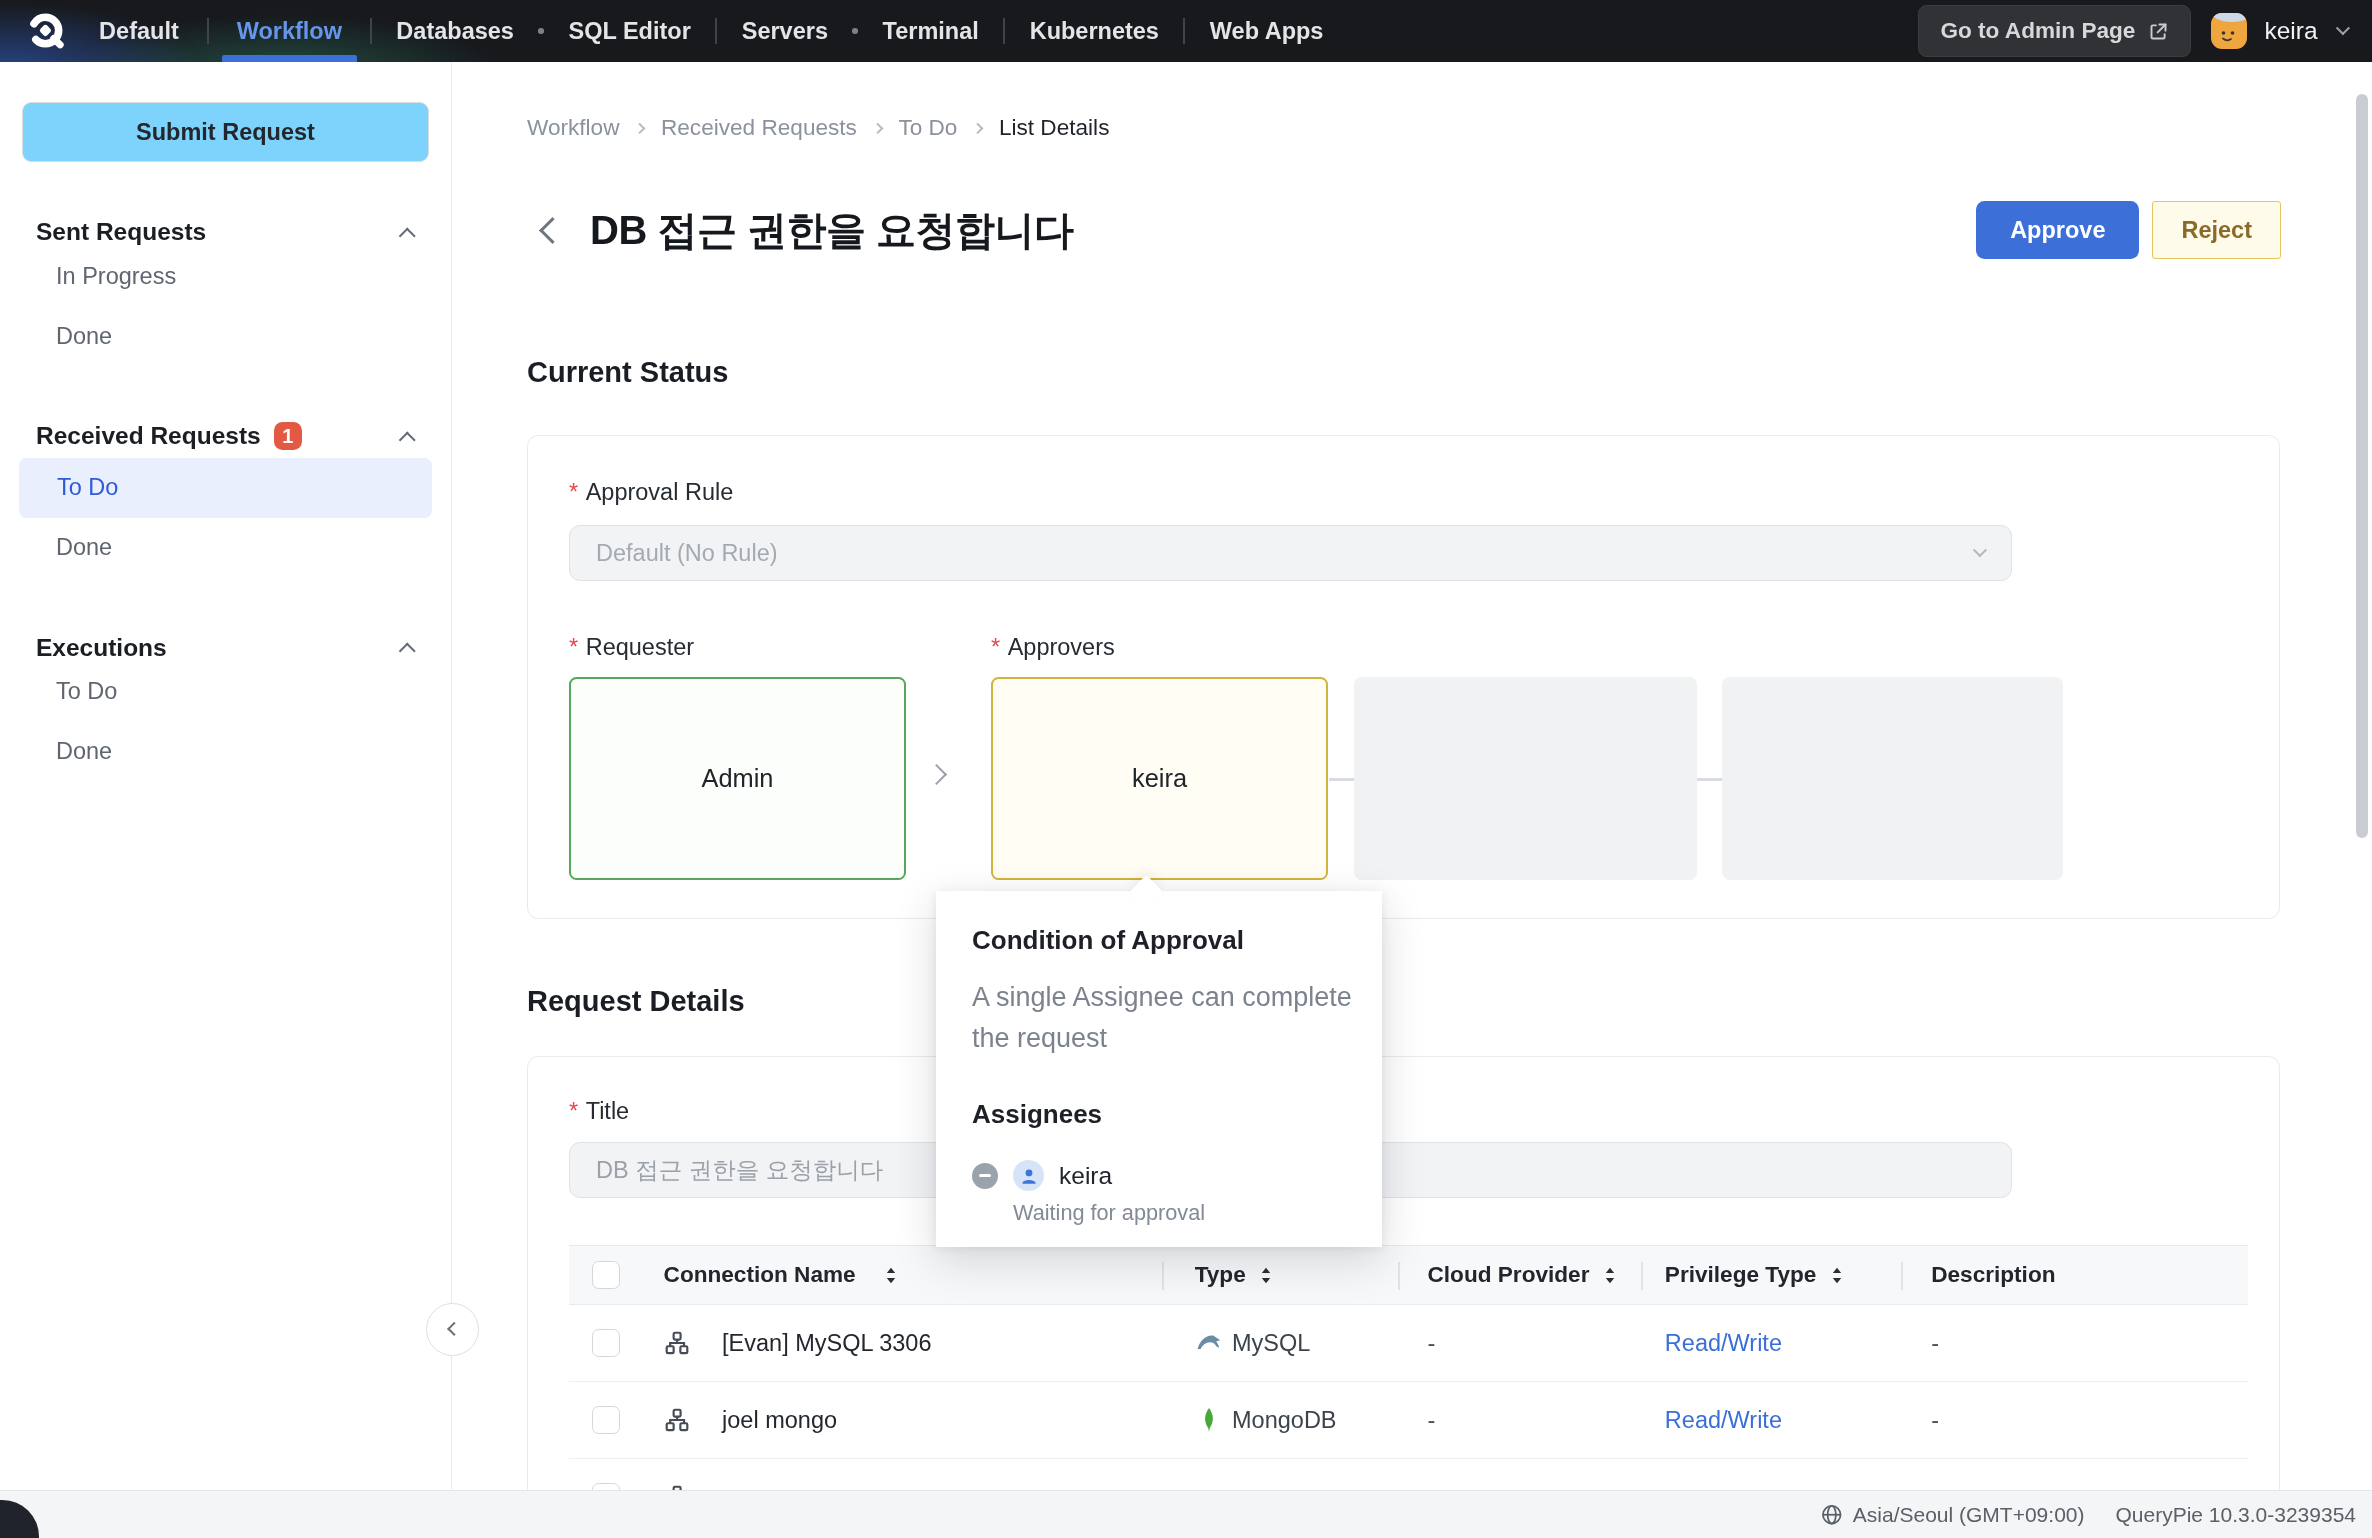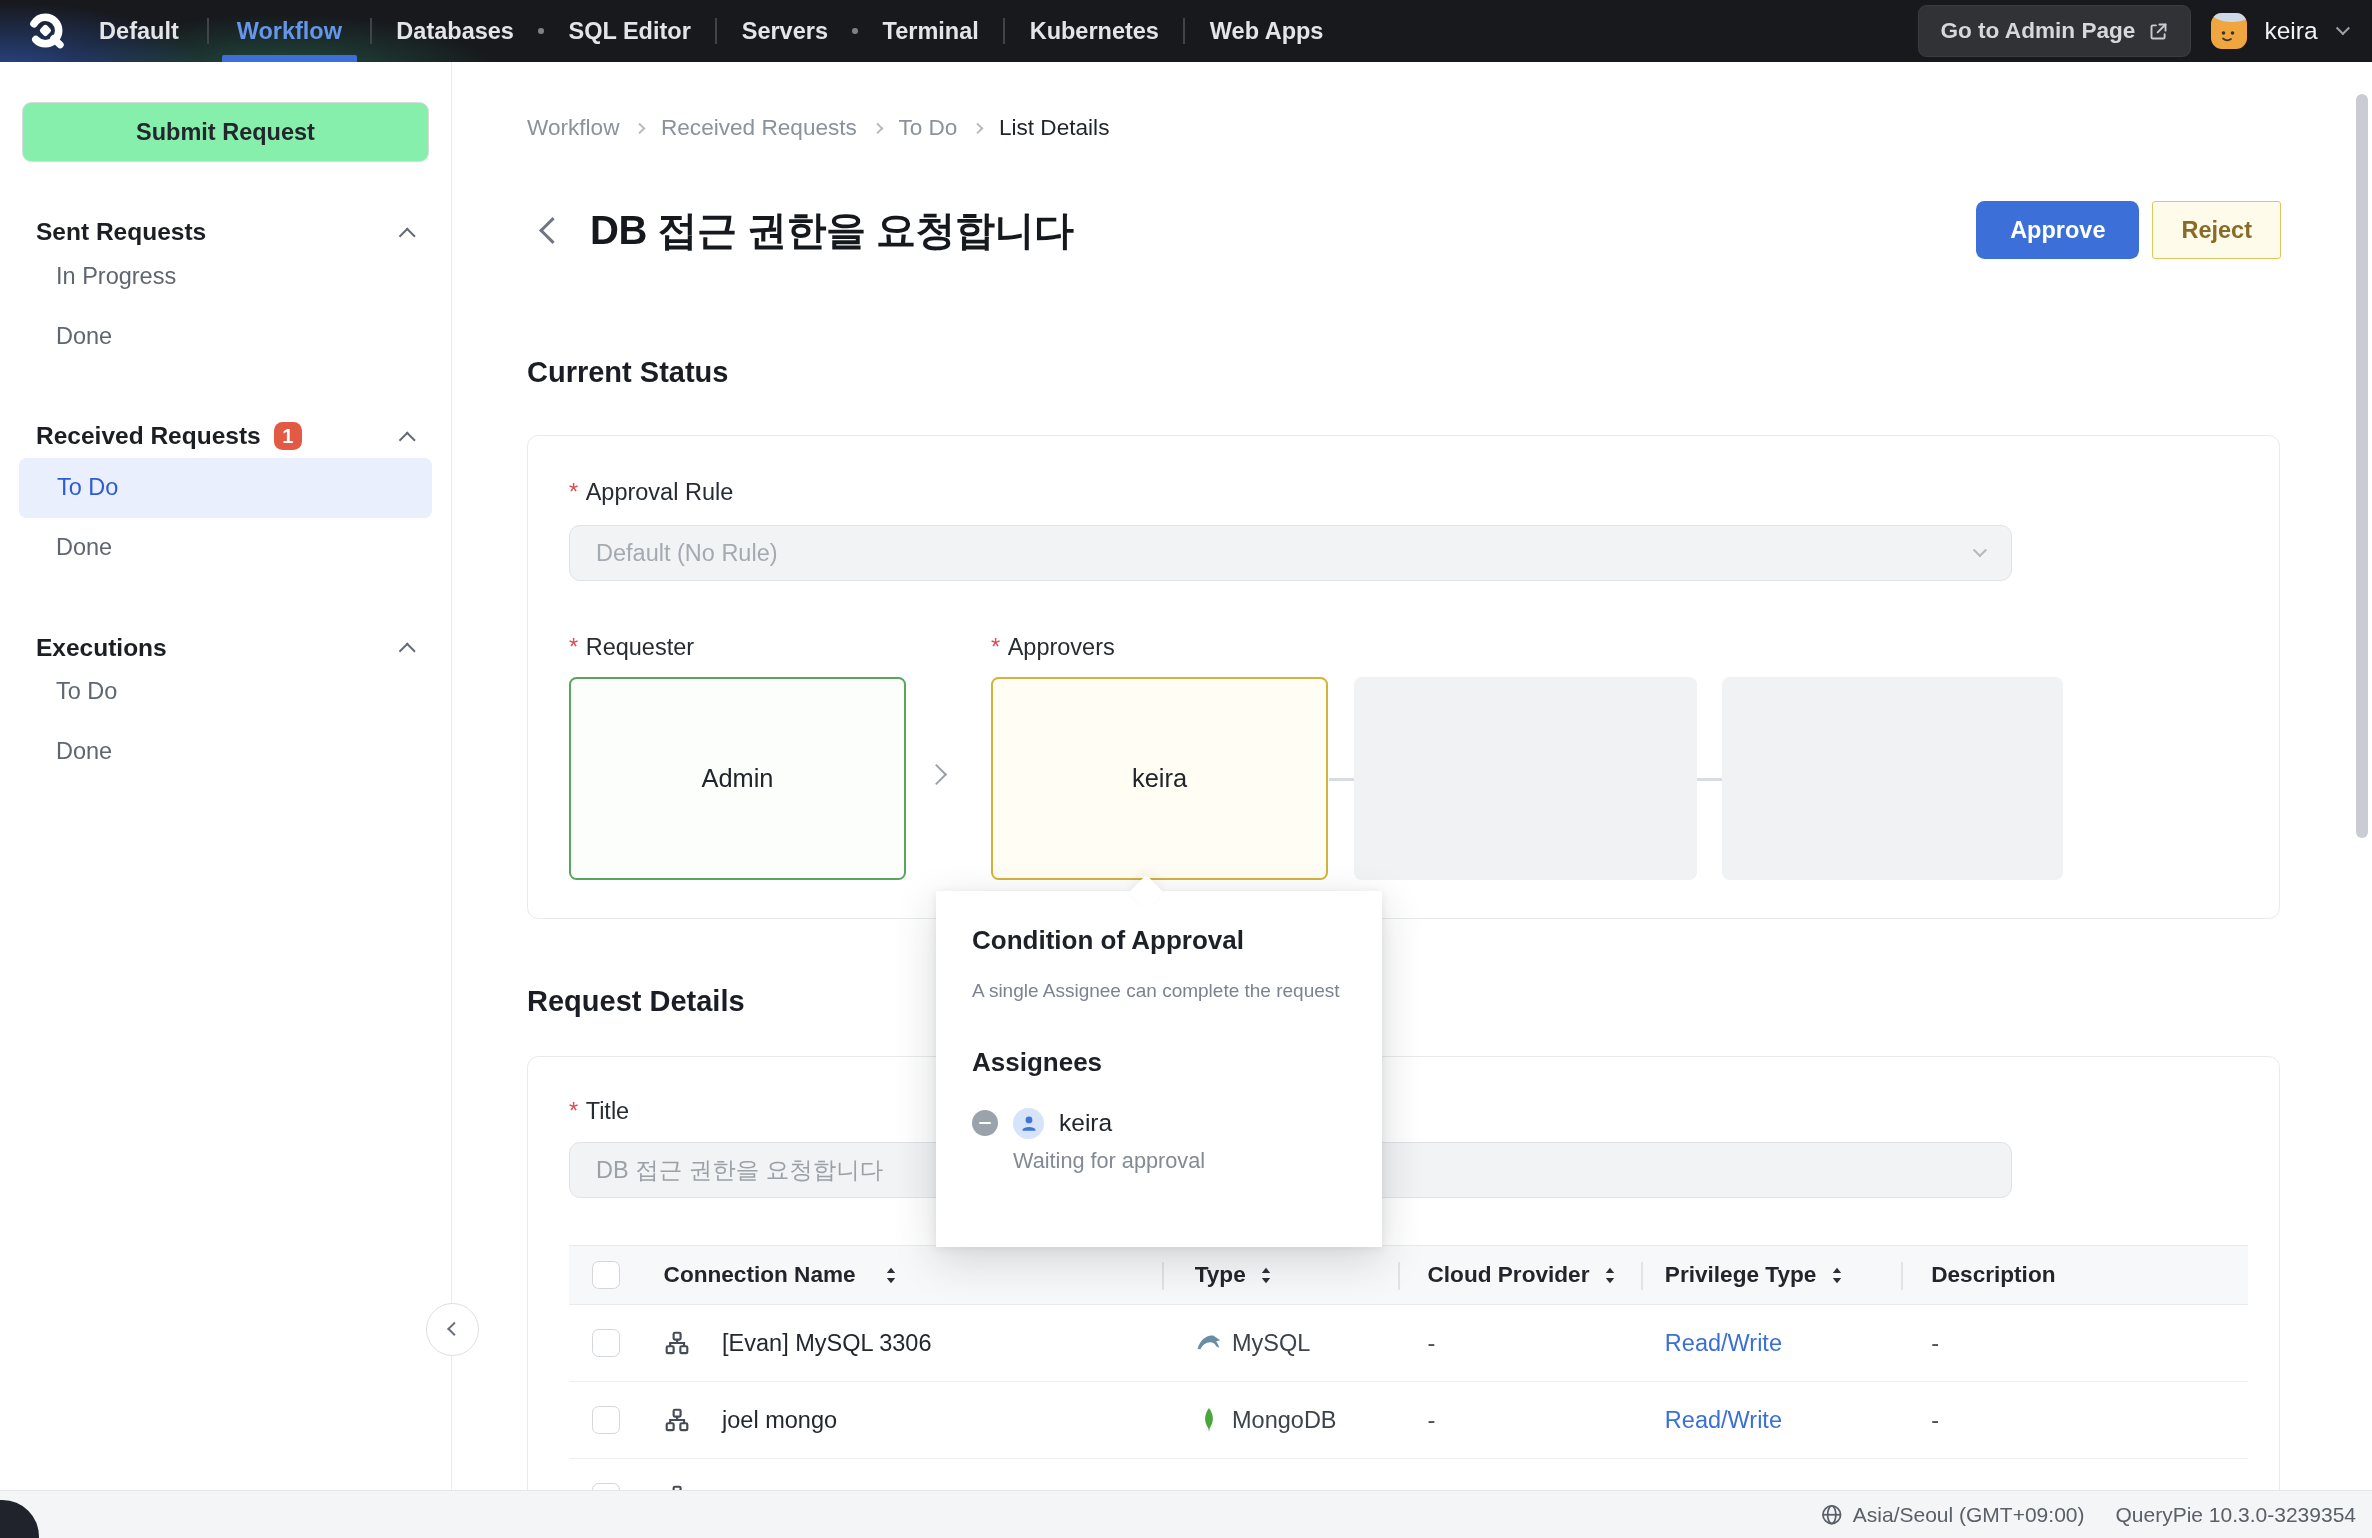--- a/index.html
+++ b/index.html
@@ -27,21 +27,21 @@
   .nav-div { width:1.9px; height:26px; background:#404348; }
   .nav-dot { width:5.6px; height:5.6px; border-radius:50%; background:#7c8187; }
   .nav-right { margin-left:auto; display:flex; align-items:center; gap:18px; padding-right:24.5px; position:relative; }
   .admin-btn { display:flex; align-items:center; gap:13px; background:#303236; border:0.9px solid #3a3d42; border-radius:8.5px; padding:12.2px 21px; color:#d6d8da; font-size:22.6px; font-weight:700; cursor:pointer; }
   .nav-user { display:flex; align-items:center; gap:15px; cursor:pointer; }
   .nav-user-name { color:#f1f2f3; font-size:24.5px; }
   .nav-user .chev { width:10.4px; height:10.4px; border-width:2.4px; color:#9ba0a6; margin-left:5.6px; margin-top:-5.6px; }
 
   
   .sidebar { position:absolute; top:62px; left:0; width:452px; bottom:0; background:#fff; border-right:1.9px solid #e8eaed; z-index:20; }
-  .submit-btn { display:block; width:407px; margin:40px auto 0; height:60px; background:#86efac; border:1.9px solid #d8dbdf; border-radius:9.4px; font-family:inherit; font-size:23.5px; font-weight:700; color:#23272d; cursor:pointer; }
+  .submit-btn { display:block; width:407px; margin:40px auto 0; height:60px; background:#7dd3fc; border:1.9px solid #d8dbdf; border-radius:9.4px; font-family:inherit; font-size:23.5px; font-weight:700; color:#23272d; cursor:pointer; }
   .side-section { margin-top:56px; padding:0 38px 0 36px; display:flex; align-items:center; font-size:24.5px; font-weight:700; color:#1b1f24; cursor:pointer; }
   .side-section .chev { width:12.2px; height:12.2px; border-width:2.8px; color:#646b75; margin-left:auto; margin-top:7.5px; }
   .side-badge { min-width:28px; height:28px; padding:0 7.5px; margin-left:13px; border-radius:8.5px; background:#e25944; color:#fff; font-size:20px; font-weight:700; display:flex; align-items:center; justify-content:center; }
   .side-item { height:60px; display:flex; align-items:center; padding-left:56px; font-size:23.5px; color:#5f6670; cursor:pointer; }
   .side-item:first-of-type { margin-top:7.5px; }
   .side-item.selected { margin:7.5px 19px 0; padding-left:38px; border-radius:7.5px; background:#e9effd; color:#2e5bd7; font-weight:500; }
   .collapse-btn { position:absolute; left:426px; top:1303px; width:53px; height:53px; border-radius:50%; background:#fff; border:1.9px solid #dcdfe3; z-index:30; display:flex; align-items:center; justify-content:center; cursor:pointer; color:#6a7078; }
   .collapse-btn .chev { width:10.4px; height:10.4px; border-width:2.8px; margin-left:3.8px; }
 
   
@@ -99,21 +99,21 @@
   .type-label { color:#3d434b; }
   .dash { color:#4a5058; }
   .priv-link { color:#3b6fd8; cursor:pointer; }
   .sort-ico { margin-left:3.8px; display:flex; }
 
   
   .popover { position:absolute; top:829px; left:482px; width:446px; height:356px; background:#fff; border-radius:0; z-index:35;
              box-shadow:0 13px 41px rgba(25,30,40,.16), 0 1.9px 9.4px rgba(25,30,40,.08); padding:34px 36px; }
   .pop-arrow { position:absolute; top:-11.3px; left:198px; width:24.5px; height:24.5px; background:#fff; transform:rotate(45deg); border-radius:3.8px; box-shadow:-3.8px -3.8px 9.4px rgba(30,34,40,.05); }
   .pop-title { font-size:26px; font-weight:600; color:#1d2127; }
-  .pop-desc { margin-top:21px; font-size:19px; line-height:1.5; color:#7c838e; width:405px; }
+  .pop-desc { margin-top:21px; font-size:27px; line-height:1.5; color:#7c838e; width:405px; }
   .pop-sub { margin-top:41px; font-size:26px; font-weight:600; color:#1d2127; }
   .assignee-row { margin-top:30px; display:flex; align-items:center; gap:15px; }
   .minus-circle { width:26px; height:26px; border-radius:50%; background:#9aa2ac; display:flex; align-items:center; justify-content:center; }
   .minus-circle i { display:block; width:12.2px; height:2.8px; background:#fff; border-radius:1.9px; }
   .assignee-avatar { width:31px; height:31px; border-radius:50%; background:#d6e3f8; display:flex; align-items:center; justify-content:center; }
   .assignee-name { font-size:24.5px; color:#21262c; }
   .assignee-status { margin:9.4px 0 0 41px; font-size:21.7px; color:#828a95; }
 
   
   .footer { position:absolute; left:0; right:0; bottom:0; height:49px; background:#f4f5f7; border-top:1.9px solid #e4e6ea; z-index:50; display:flex; align-items:center; justify-content:flex-end; gap:31px; padding-right:17px; font-size:21px; color:#5a6068; }

